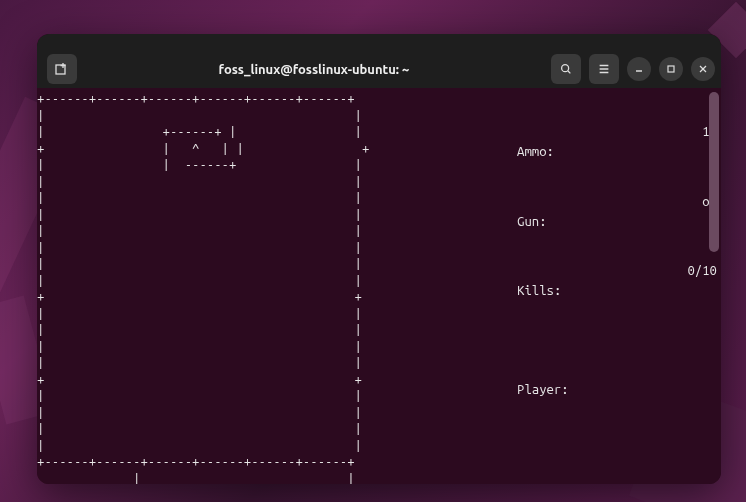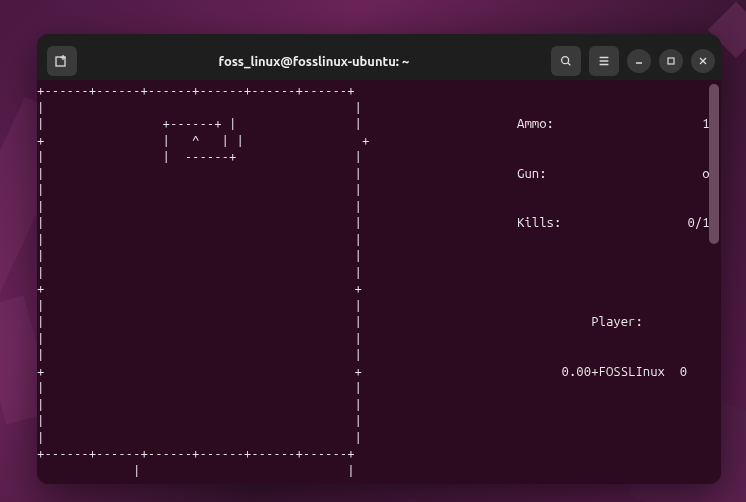--- a/index.html
+++ b/index.html
@@ -33,21 +33,21 @@
     box-shadow: 0 10px 40px rgba(0,0,0,0.5);
     display: flex;
     flex-direction: column;
     overflow: hidden;
   }
   .titlebar {
     height: 38px;
     background: #1e1e1e;
     display: flex;
     align-items: center;
-    padding: 8px 6px 0 10px;
+    padding: 16px 6px 0 10px;
     color: #e0e0e0;
     font-family: 'Ubuntu', 'Cantarell', sans-serif;
     font-size: 13px;
     border-top-left-radius: 12px;
     border-top-right-radius: 12px;
   }
   .titlebar .left-controls {
     display: flex;
     align-items: center;
   }
@@ -121,25 +121,24 @@
     font-family: 'Ubuntu Mono', 'DejaVu Sans Mono', monospace;
     font-size: 13.2px;
     line-height: 16.5px;
     color: #e8e8e8;
     white-space: pre;
   }
   .stat-row {
     display: flex;
     width: 200px;
   }
-  .stat-label { white-space: pre; }
+  .stat-label { white-space: pre; margin-top: 20px; }
   .stat-value { flex: 1; text-align: right; white-space: pre; }
   .player-row {
     white-space: pre;
-    text-align: center;
   }
 </style>
 </head>
 <body>
 
 <div class="bg-shape s1"></div>
 <div class="bg-shape s2"></div>
 <div class="bg-shape s3"></div>
 <div class="bg-shape s4"></div>
 
@@ -222,21 +221,20 @@
       <div class="stat-row">
         <span class="stat-label">Gun:</span>
         <span class="stat-value">ok</span>
       </div>
       <div class="stat-row">
         <span class="stat-label">Kills:</span>
         <span class="stat-value">0/10</span>
       </div>
       <div class="player-row"> </div>
       <div class="player-row">Player:</div>
-      <div class="player-row">  0.00+FOSSLInux  0</div>
       <div class="player-row"> </div>
       
       
       
       
       
       
       
       
       

